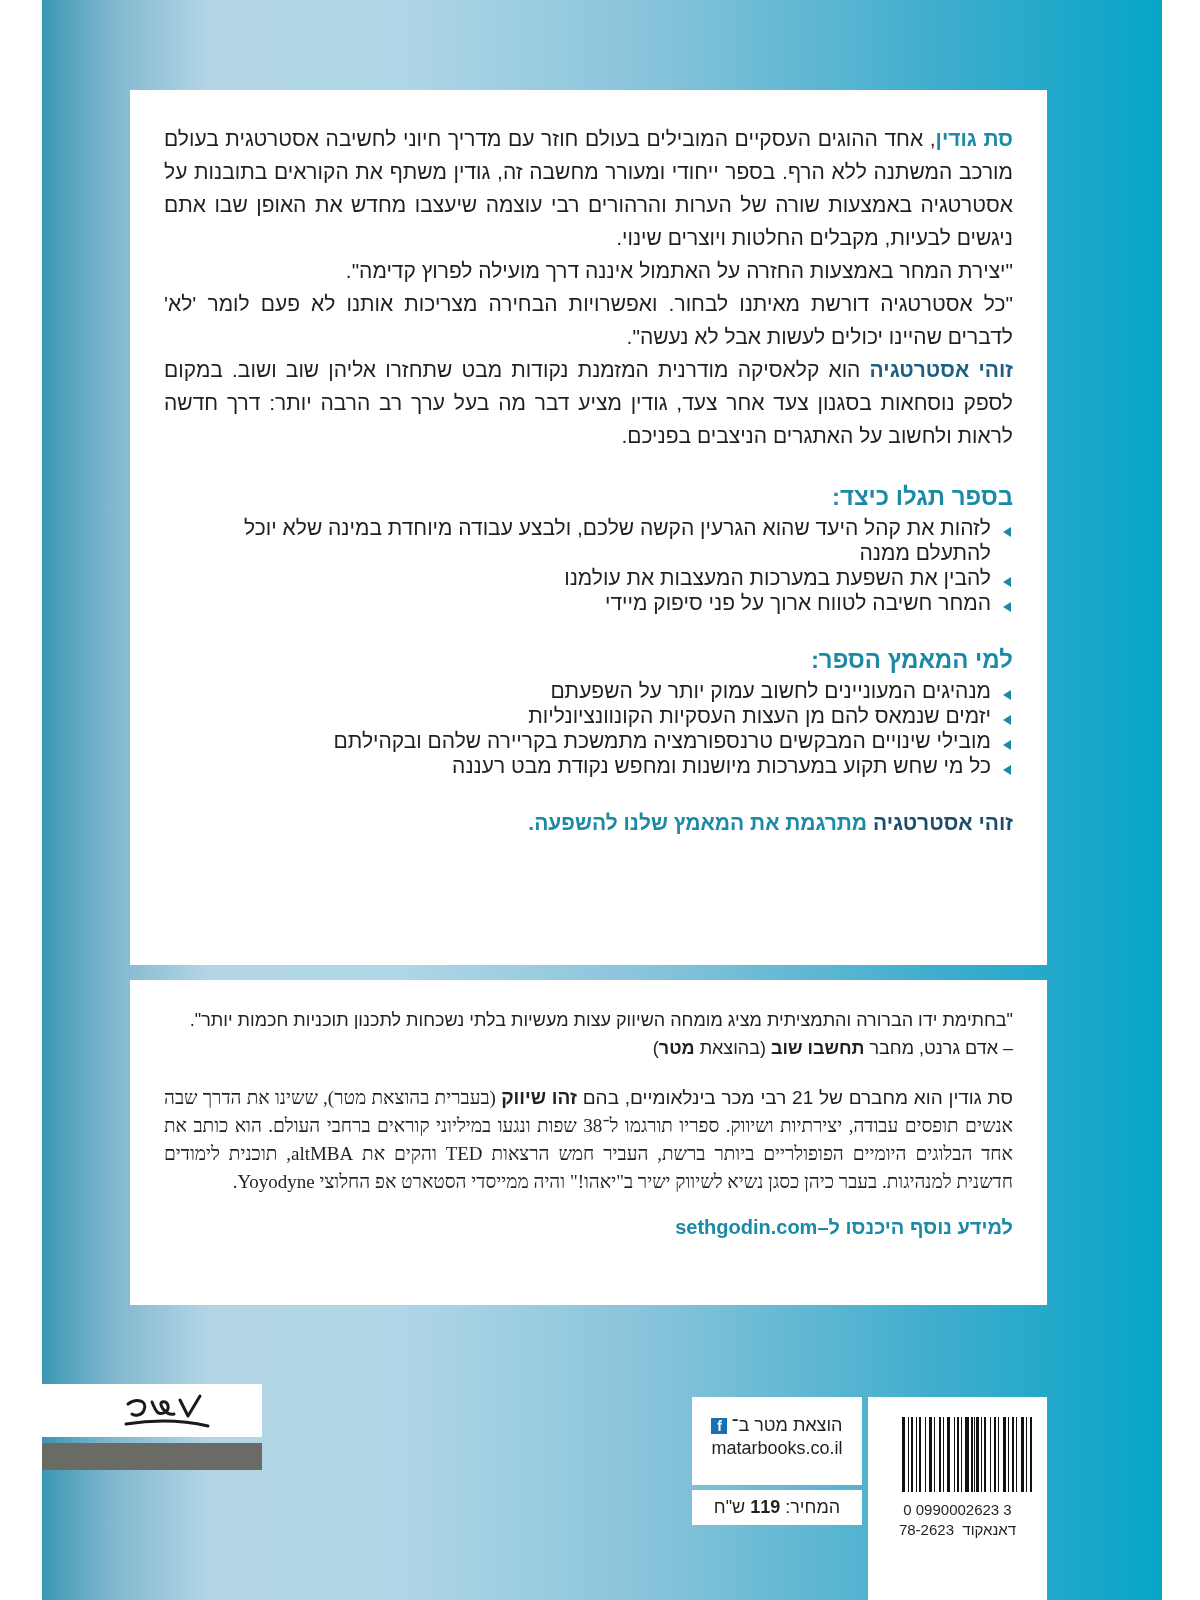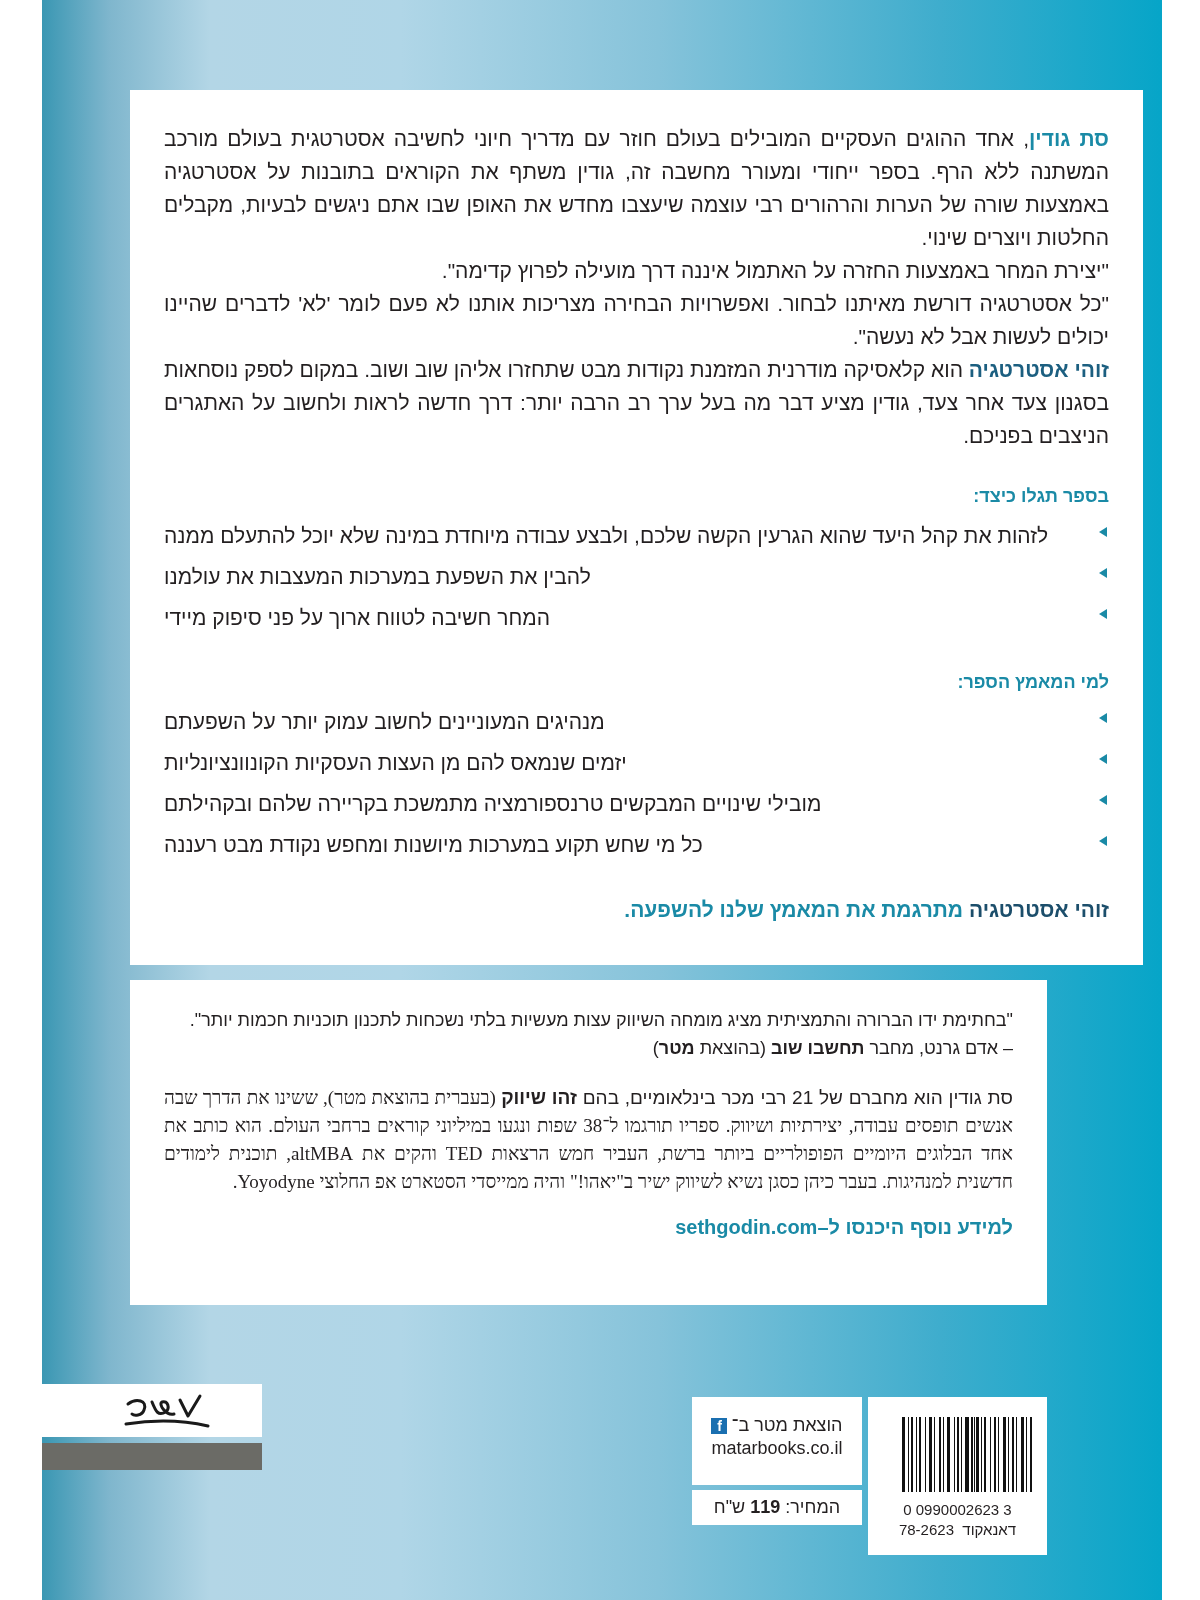--- a/index.html
+++ b/index.html
@@ -9,30 +9,30 @@
     font-family:"Liberation Sans", "DejaVu Sans", sans-serif;
   }
   .cover {
     position:absolute; left:42px; top:0; width:1120px; height:1600px;
     background: linear-gradient(90deg, #3a97b3 0%, #7fb6cd 6%, #b3d6e6 15%, #b0d6e7 32%, #86c3da 55%, #3fadcd 80%, #06a5c8 100%);
   }
   .panel {
     position:absolute; background:#ffffff; direction:rtl; text-align:justify;
     box-sizing:border-box; color:#231f20;
   }
-  .panel-main { left:130px; top:90px; width:1013px; height:875px; padding:32px 34px 0 34px; }
+  .panel-main { left:130px; top:90px; width:917px; height:875px; padding:32px 34px 0 34px; }
   .panel-author { left:130px; top:980px; width:917px; height:325px; padding:26px 34px 0 34px; }
 
   .p { font-size:21px; line-height:33px; margin:0; }
   .accent { color:#1a8aa6; font-weight:bold; }
   .dark-bold { color:#1c5f80; font-weight:bold; }
   .blk-bold { font-weight:bold; }
-  .sec-head { font-size:18px; font-weight:bold; color:#1a8aa6; margin:28px 0 2px 0; line-height:33px; }
+  .sec-head { font-size:24px; font-weight:bold; color:#1a8aa6; margin:28px 0 2px 0; line-height:33px; }
   ul.bullets { list-style:none; margin:0; padding:0; }
-  ul.bullets li { font-size:21px; line-height:41px; position:relative; padding-right:22px; text-align:left; }
+  ul.bullets li { font-size:21px; line-height:25px; position:relative; padding-right:22px; text-align:right; }
   ul.bullets li .bullet {
     position:absolute; right:2px; top:12px; width:0; height:0;
     border-top:5px solid transparent; border-bottom:5px solid transparent;
     border-right:8px solid #1a8aa6;
   }
   .closing { margin-top:28px; font-size:21px; line-height:33px; font-weight:bold; color:#1a8aa6; }
   .closing .dark { color:#1c4e6b; }
 
   .p-sm { font-size:18px; line-height:28px; margin:0; }
   .bio { margin-top:22px; font-family:"Liberation Serif","DejaVu Serif",serif; font-size:19px; line-height:28px; }
@@ -43,21 +43,21 @@
   .logo-gray { position:absolute; left:42px; top:1443px; width:220px; height:27px; background:#6b6b66; }
   .logo-mark { position:absolute; left:80px; top:6px; width:90px; height:42px; }
 
   .pub-box { position:absolute; left:692px; top:1397px; width:170px; height:88px; background:#fff; direction:rtl; text-align:center; }
   .pub-line1 { margin-top:18px; font-size:18px; color:#231f20; display:flex; justify-content:center; align-items:center; gap:4px; }
   .fb-icon { display:inline-block; width:16px; height:16px; background:#1a6fb0; color:#fff; font-weight:bold; font-size:14px; line-height:17px; text-align:center; font-family:"Liberation Sans",sans-serif; }
   .pub-line2 { font-size:18px; color:#231f20; direction:ltr; margin-top:2px; }
   .price-box { position:absolute; left:692px; top:1490px; width:170px; height:35px; background:#fff; direction:rtl; text-align:center; font-size:18px; line-height:35px; color:#231f20; }
   .price-box b { font-weight:bold; }
 
-  .barcode-box { position:absolute; left:868px; top:1397px; width:179px; height:158px; background:#fff; }
+  .barcode-box { position:absolute; left:868px; top:1397px; width:179px; height:204px; background:#fff; }
   .barcode-bars { position:absolute; left:12px; top:20px; width:155px; height:75px; display:flex; align-items:stretch; }
   .barcode-bars span { display:block; height:100%; background:#111; }
   .barcode-num { position:absolute; left:0; width:179px; top:104px; text-align:center; font-size:15px; color:#231f20; direction:ltr; }
   .barcode-code { position:absolute; left:0; width:179px; top:124px; text-align:center; font-size:15px; color:#231f20; direction:rtl; }
 </style>
 </head>
 <body>
 
 <div class="cover"></div>
 

